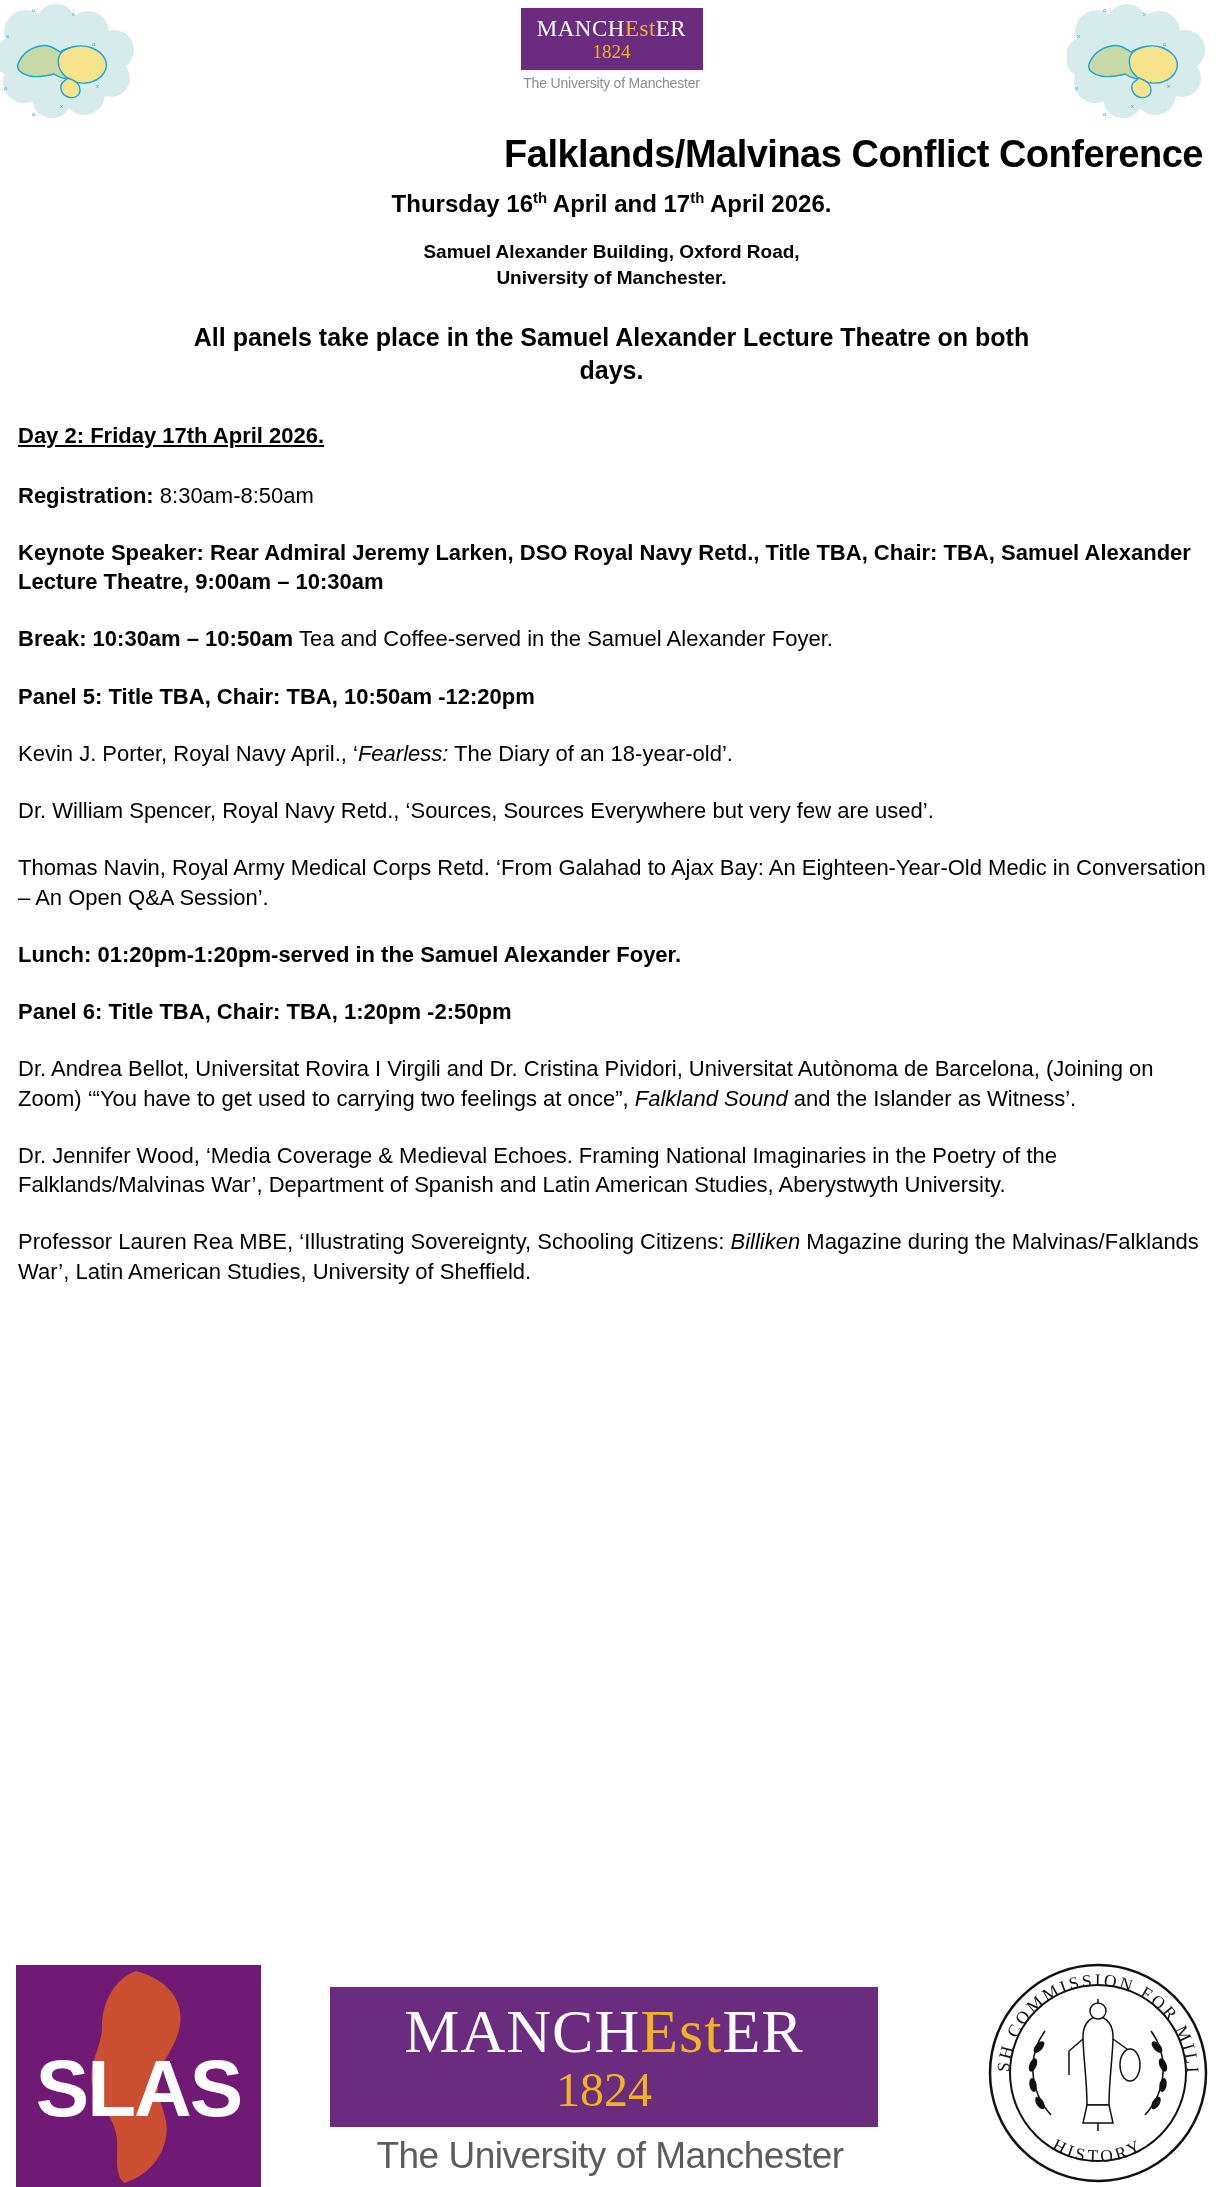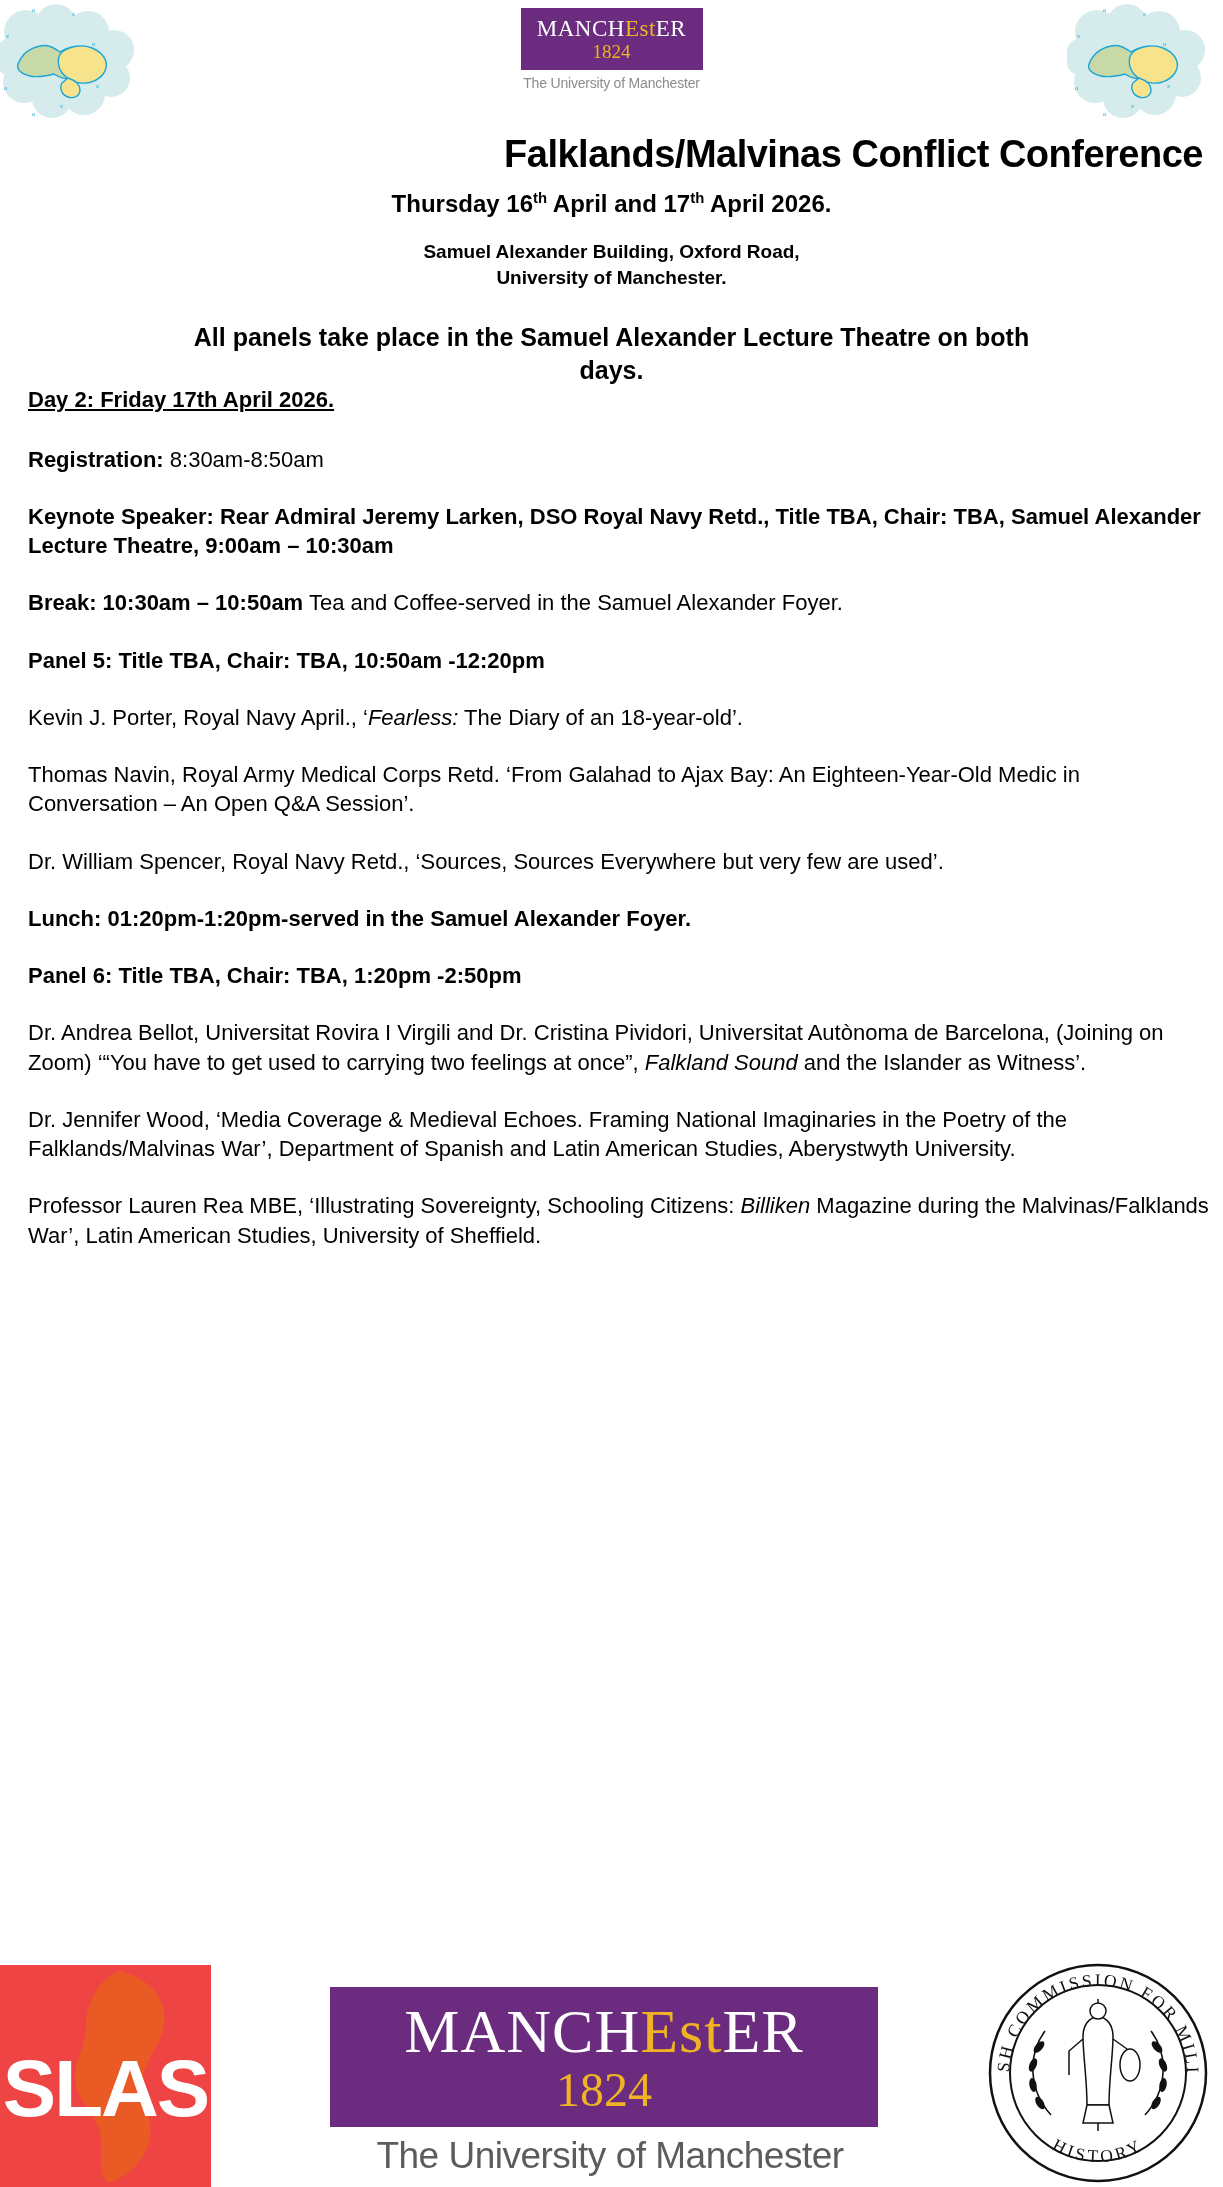--- a/index.html
+++ b/index.html
@@ -95,21 +95,22 @@
   .all-panels {
     font-size: 25px;
     font-weight: bold;
     line-height: 1.32;
     margin: 30px auto 0 auto;
     max-width: 900px;
   }
 
   
   .body-content {
-    padding: 0 14px 0 28px;
+    padding: 0 14px 0 18px;
+    margin-top: 36px;
   }
   .para {
     font-size: 22px;
     line-height: 1.33;
     margin: 0 0 28px 0;
   }
   .para.bold { font-weight: bold; }
   .para .b { font-weight: bold; }
   .para .i { font-style: italic; }
   .day-heading {
@@ -122,25 +123,25 @@
   
   .footer {
     position: absolute;
     left: 0;
     bottom: 0;
     width: 1223px;
     height: 230px;
   }
   .slas-logo {
     position: absolute;
-    left: 0;
+    left: 16px;
     bottom: 0;
-    width: 211px;
+    width: 245px;
     height: 222px;
-    background: #ef4444;
+    background: #701a75;
     overflow: hidden;
   }
   .slas-text {
     position: absolute;
     left: 50%;
     top: 56%;
     transform: translate(-50%, -50%);
     font-family: "Liberation Sans", sans-serif;
     font-weight: bold;
     font-size: 80px;
@@ -282,23 +283,23 @@
   <p class="para"><span class="b">Registration:</span><span> 8:30am-8:50am</span></p>
 
   <p class="para bold">Keynote Speaker: Rear Admiral Jeremy Larken, DSO Royal Navy Retd., Title TBA, Chair: TBA, Samuel Alexander Lecture Theatre, 9:00am – 10:30am</p>
 
   <p class="para"><span class="b">Break: 10:30am – 10:50am</span><span> Tea and Coffee-served in the Samuel Alexander Foyer.</span></p>
 
   <p class="para bold">Panel 5: Title TBA, Chair: TBA,  10:50am -12:20pm</p>
 
   <p class="para"><span>Kevin J. Porter, Royal Navy April., ‘</span><span class="i">Fearless:</span><span> The Diary of an 18-year-old’.</span></p>
 
+  <p class="para"><span>Dr. William Spencer, Royal Navy Retd., ‘Sources, Sources Everywhere but very few are used’.</span><span class="i"></span><span></span></p>
+
   <p class="para"><span>Thomas Navin, Royal Army Medical Corps Retd.  ‘From Galahad to Ajax Bay: An Eighteen-Year-Old Medic in Conversation – An Open Q&amp;A Session’.</span><span class="i"></span><span></span></p>
-
-  <p class="para"><span>Dr. William Spencer, Royal Navy Retd., ‘Sources, Sources Everywhere but very few are used’.</span><span class="i"></span><span></span></p>
 
   <p class="para bold">Lunch: 01:20pm-1:20pm-served in the Samuel Alexander Foyer.</p>
 
   <p class="para bold">Panel 6: Title TBA, Chair: TBA, 1:20pm -2:50pm</p>
 
   <p class="para"><span>Dr. Andrea Bellot, Universitat Rovira I Virgili and Dr. Cristina Pividori, Universitat Autònoma de Barcelona, (Joining on Zoom)  ‘“You have to get used to carrying two feelings at once”, </span><span class="i">Falkland Sound</span><span> and the Islander as Witness’.</span></p>
 
   <p class="para"><span>Dr. Jennifer Wood, ‘Media Coverage &amp; Medieval Echoes. Framing National Imaginaries in the Poetry of the Falklands/Malvinas War’, Department of Spanish and Latin American Studies, Aberystwyth University.</span><span class="i"></span><span></span></p>
 
   <p class="para"><span>Professor Lauren Rea MBE, ‘Illustrating Sovereignty, Schooling  Citizens: </span><span class="i">Billiken</span><span> Magazine during the Malvinas/Falklands War’, Latin American Studies, University of Sheffield.</span></p>

